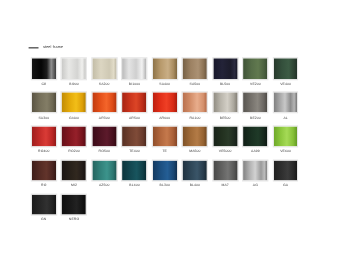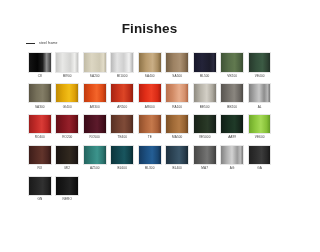--- a/index.html
+++ b/index.html
@@ -83,21 +83,20 @@
     text-align: center;
     white-space: nowrap;
     height: 4px;
   }
 </style>
 </head>
 <body>
 
 <div class="page">
 
-  <div class="title">Finishes</div>
 
   <div class="legend">
     <span class="legend-dash"></span>
     <span class="legend-label">steel frame</span>
   </div>
 
   <div class="grid">
       <div class="row">
         <div class="cell">
           <div class="swatch" style="background: linear-gradient(90deg, rgb(20, 20, 20) 0%, rgb(5, 5, 5) 38%, rgb(29, 29, 29) 62%, rgb(143, 143, 143) 80%, rgb(58, 58, 58) 100%);"></div>

